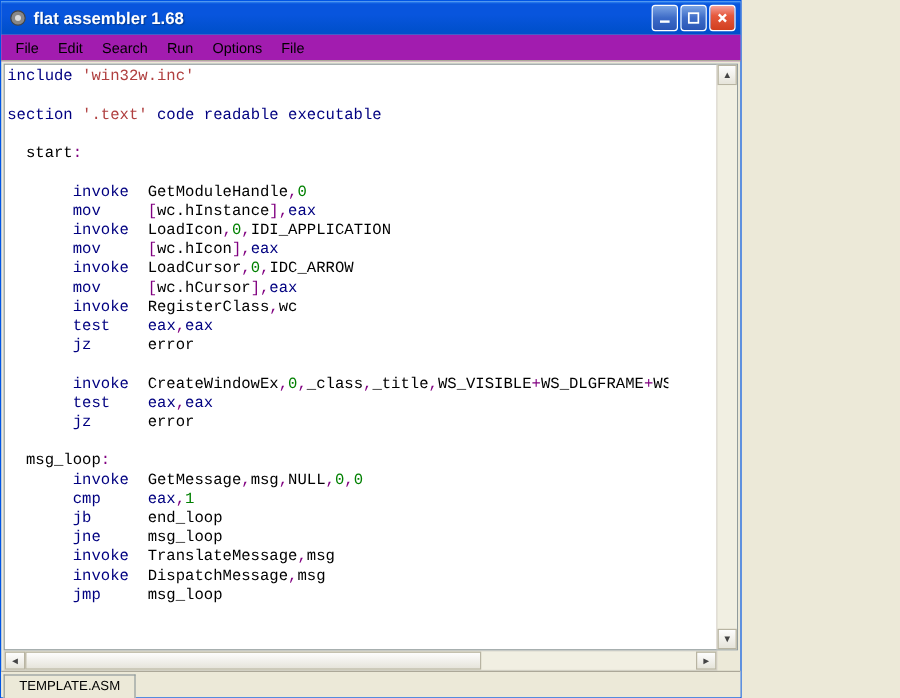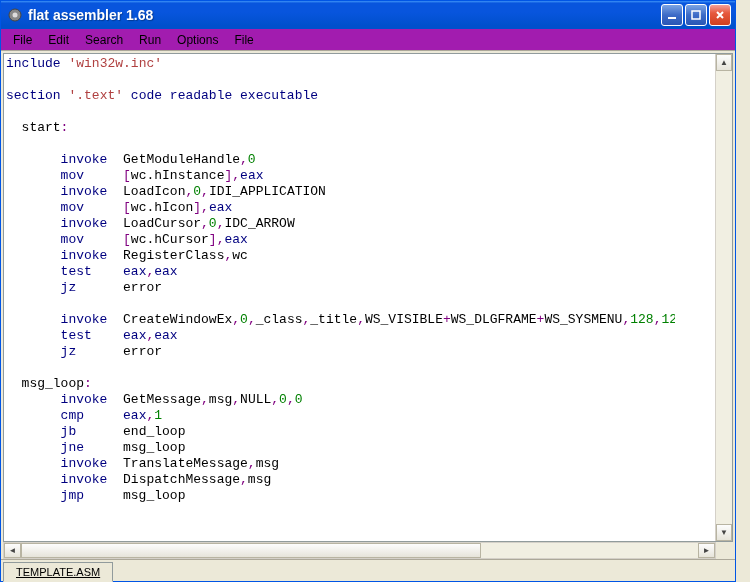--- a/index.html
+++ b/index.html
@@ -5,21 +5,21 @@
   * { margin: 0; padding: 0; box-sizing: border-box; }
   body {
     font-family: "Tahoma", "MS Sans Serif", sans-serif;
     font-size: 11px;
     background: #ece9d8;
     width: 750px;
     height: 582px;
     overflow: hidden;
   }
   .window {
-    width: 736px;
+    width: 618px;
     height: 582px;
     border: 1px solid #0055e5;
     display: flex;
     flex-direction: column;
     background: #ece9d8;
   }
   .titlebar {
     height: 28px;
     background: linear-gradient(to bottom, #3c91f7 0%, #0855dd 8%, #0855dd 40%, #0050cc 88%, #0050cc 100%);
     display: flex;
@@ -142,21 +142,20 @@
     border-top: 1px solid #aca899;
   }
   .file-tab {
     padding: 3px 12px;
     background: #ece9d8;
     border: 1px solid #919b9c;
     border-bottom: 1px solid #ece9d8;
     font-size: 11px;
     position: relative;
     top: 1px;
-    text-decoration: underline;
   }
   .statusbar {
     height: 22px;
     background: #ece9d8;
     border-top: 1px solid #aca899;
     display: flex;
     align-items: center;
     font-size: 11px;
   }
   .status-cell {

